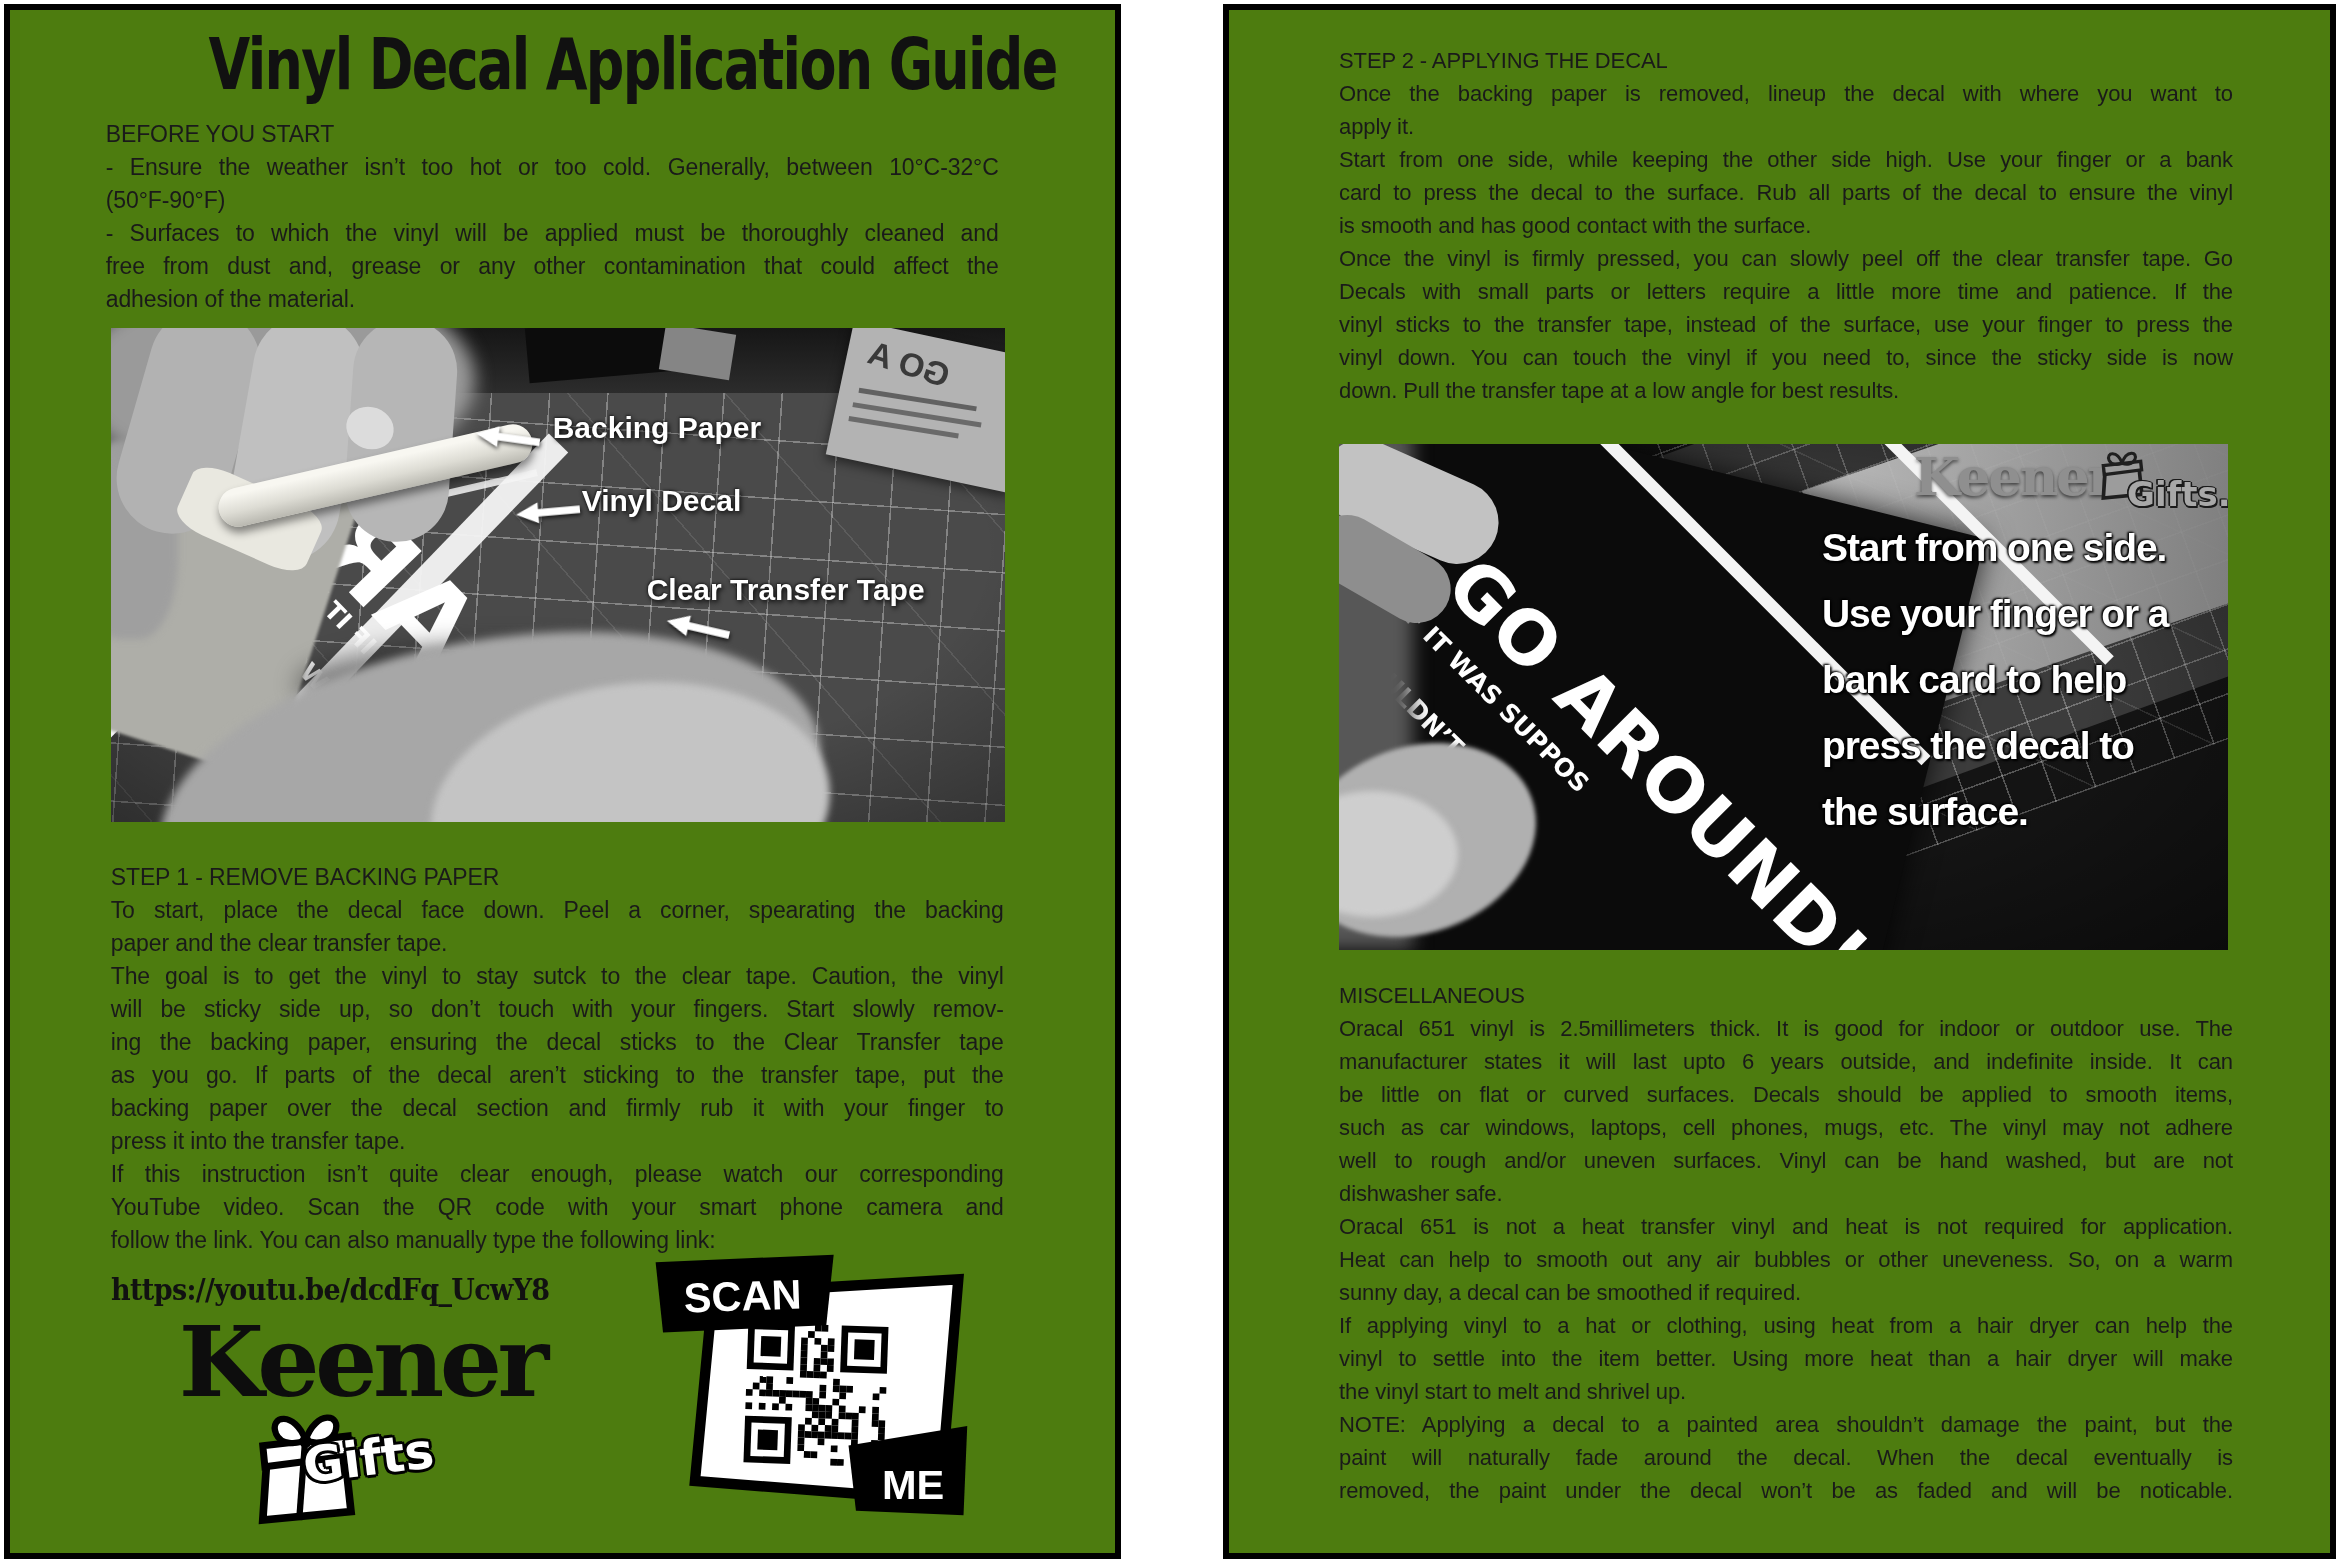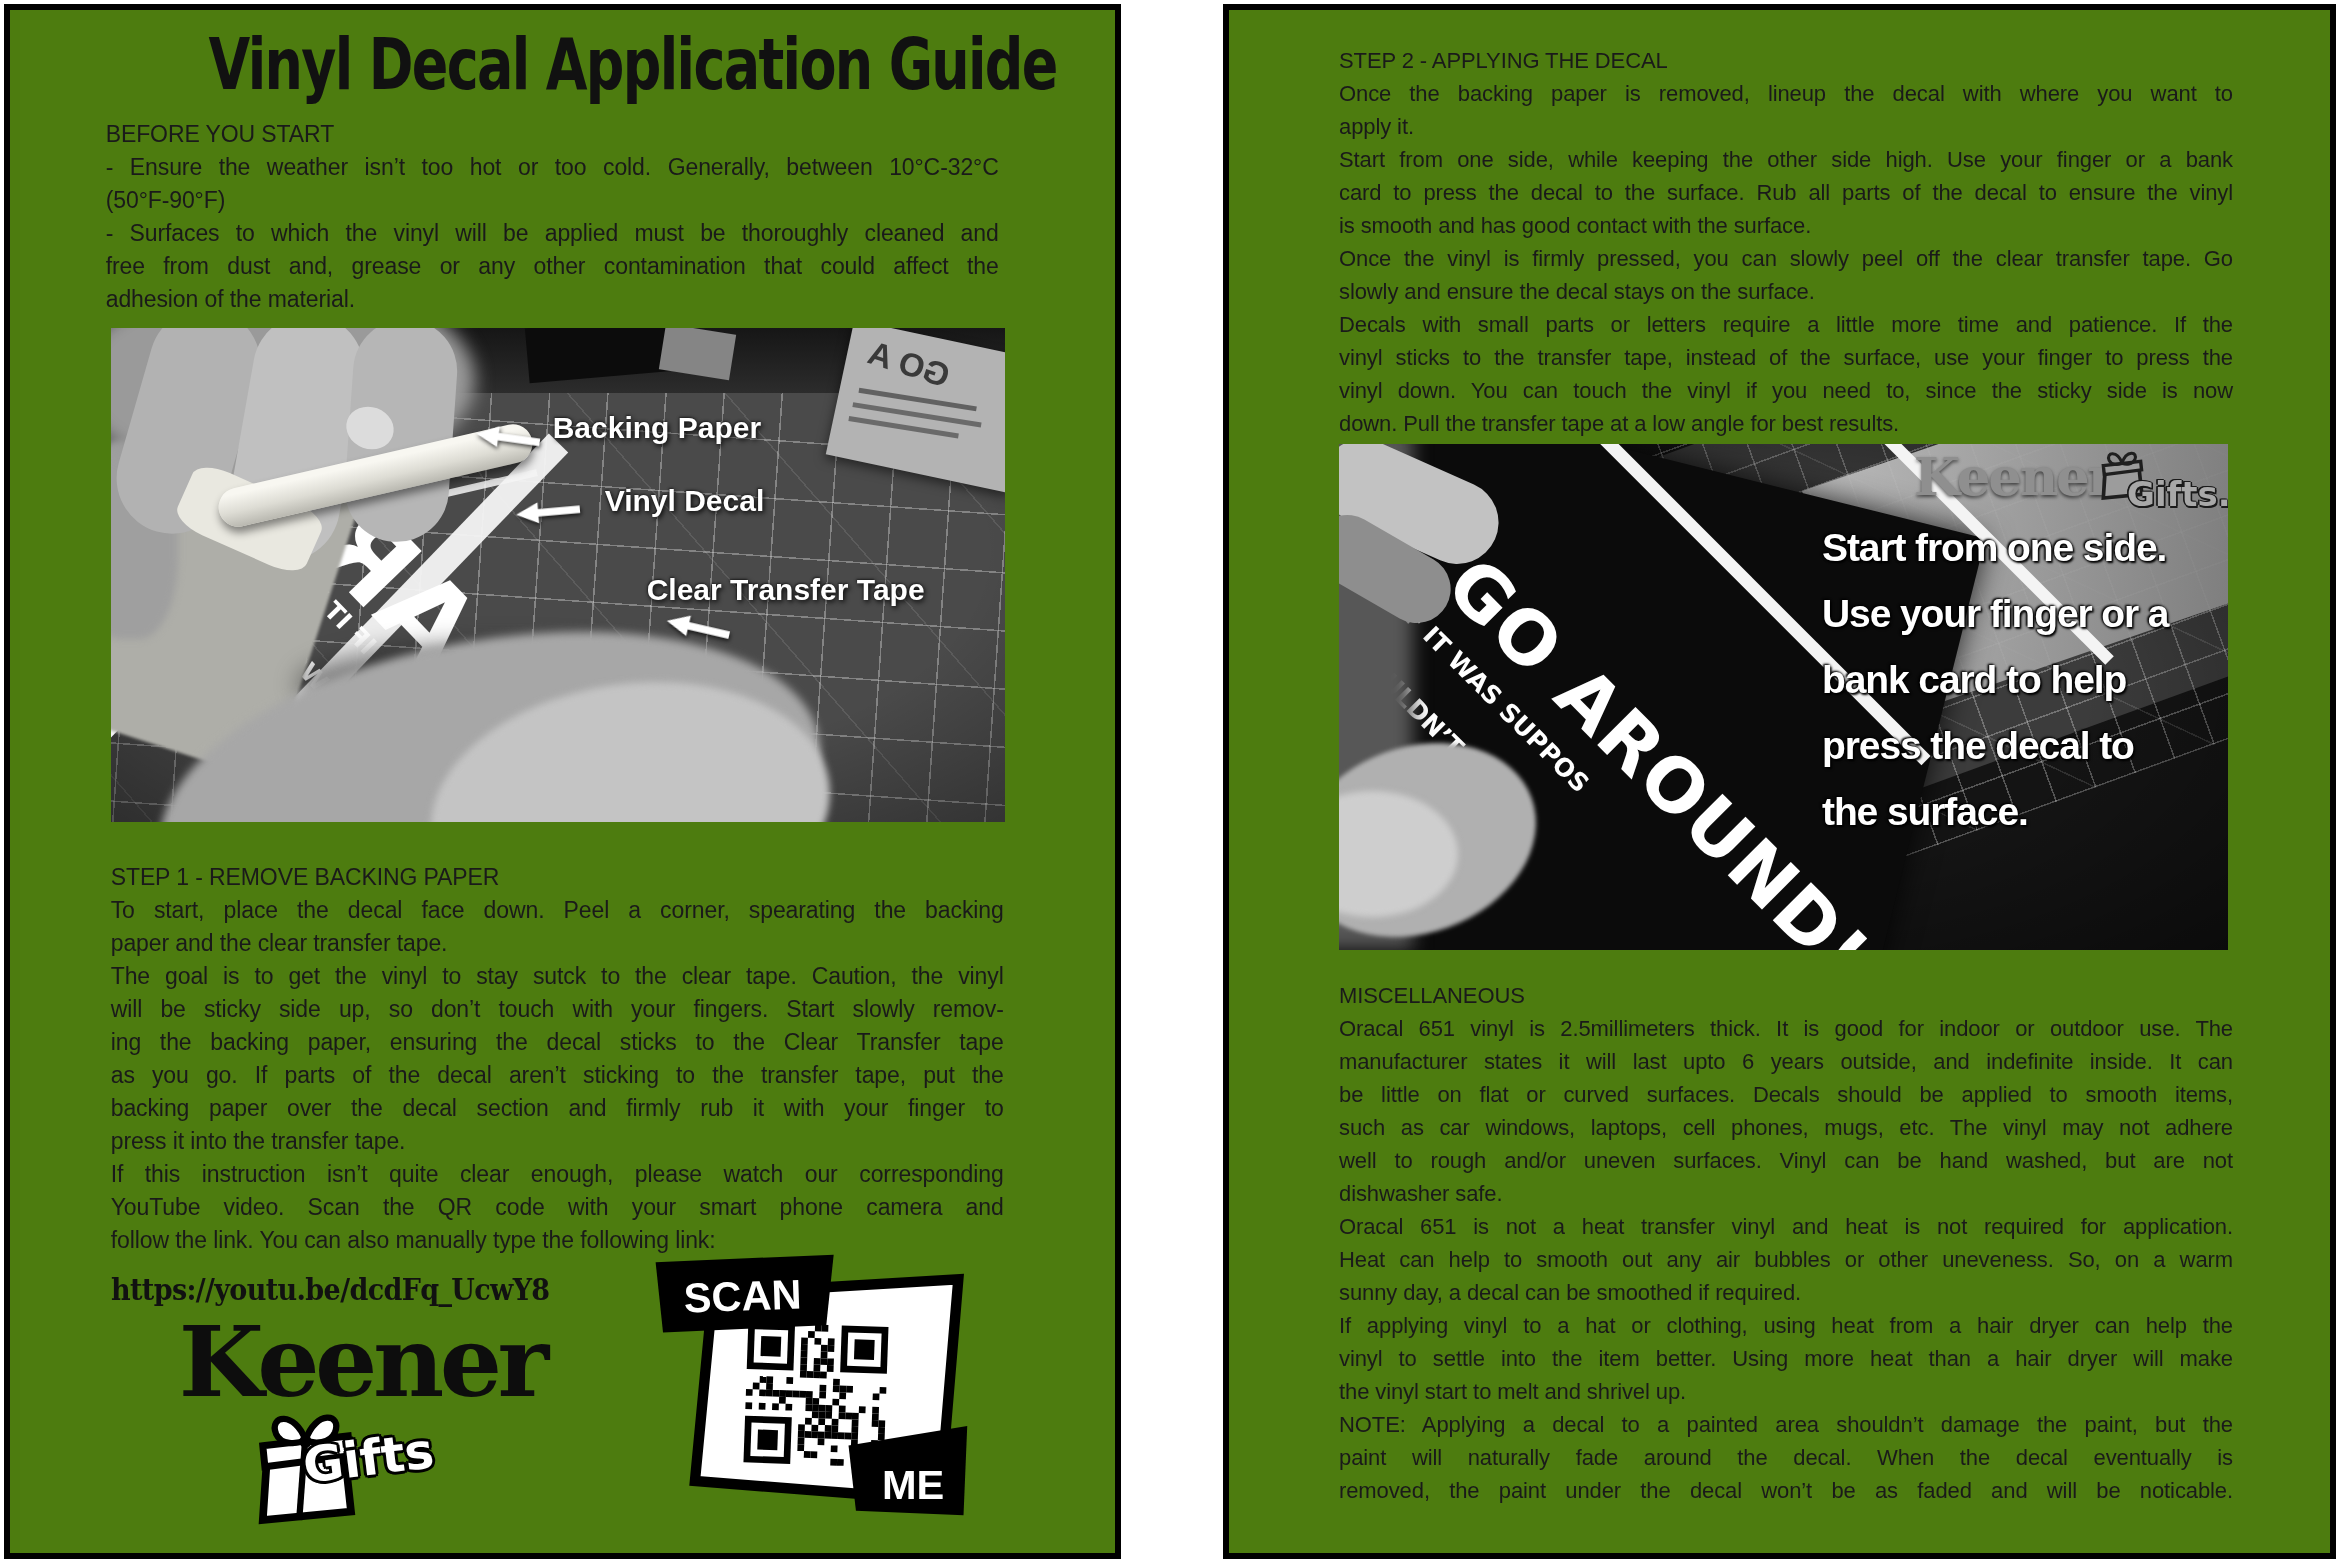--- a/index.html
+++ b/index.html
@@ -110,21 +110,21 @@
       <div class="abs" style="left:68px;top:157px;width:141px;height:68px;background:#e9e8e0;border-radius:24%;transform:rotate(24deg);z-index:8;"></div>
 
       <div class="blob" style="left:186px;top:315px;width:416px;height:82px;background:#1f1f1f;filter:blur(12px);opacity:.55;z-index:9;"></div>
       <div class="blob" style="left:45px;top:312px;width:668px;height:312px;background:#a7a7a7;filter:blur(4.5px);transform:rotate(-10deg);z-index:10;"></div>
       <div class="blob" style="left:319px;top:356px;width:401px;height:252px;background:#c4c4c4;filter:blur(3.7px);transform:rotate(-8deg);z-index:10;"></div>
 
       <div class="photo-label" style="left:442px;top:83px;">Backing Paper</div>
       <svg class="arrow" style="left:365px;top:98px;transform:rotate(8deg);" width="64" height="24" viewBox="0 0 86 32">
         <polygon points="0,16 30,2 30,11 86,11 86,21 30,21 30,30" fill="#fff"></polygon>
         </svg>
-      <div class="photo-label" style="left:494px;top:156px;">Vinyl Decal</div>
+      <div class="photo-label" style="left:471px;top:156px;">Vinyl Decal</div>
       <svg class="arrow" style="left:405px;top:172px;transform:rotate(-5deg);" width="64" height="24" viewBox="0 0 86 32">
         <polygon points="0,16 30,2 30,11 86,11 86,21 30,21 30,30" fill="#fff"></polygon>
         </svg>
       <div class="photo-label" style="left:536px;top:245px;">Clear Transfer Tape</div>
       <svg class="arrow" style="left:555px;top:288px;transform:rotate(13deg);" width="64" height="24" viewBox="0 0 86 32">
         <polygon points="0,16 30,2 30,11 86,11 86,21 30,21 30,30" fill="#fff"></polygon>
         </svg>
 
       <div class="vignette"></div>
     </div>
@@ -286,21 +286,20 @@
   <div class="page" id="page-right">
 
     <div class="abs tcol right" style="left:110px;top:34px;width:894px;">
         <div class="ln">STEP 2 - APPLYING THE DECAL</div>
         <div class="ln j">Once the backing paper is removed, lineup the decal with where you want to</div>
         <div class="ln">apply it.</div>
         <div class="ln j">Start from one side, while keeping the other side high. Use your finger or a bank</div>
         <div class="ln j">card to press the decal to the surface. Rub all parts of the decal to ensure the vinyl</div>
         <div class="ln">is smooth and has good contact with the surface.</div>
         <div class="ln j">Once the vinyl is firmly pressed, you can slowly peel off the clear transfer tape. Go</div>
-        <div class="ln">slowly and ensure the decal stays on the surface.</div>
         <div class="ln j">Decals with small parts or letters require a little more time and patience.  If the</div>
         <div class="ln j">vinyl sticks to the transfer tape, instead of the surface, use your finger to press the</div>
         <div class="ln j">vinyl down. You can touch the vinyl if you need to, since the sticky side is now</div>
         <div class="ln">down. Pull the transfer tape at a low angle for best results.</div>
       </div>
 
     <div class="photo" style="left:110px;top:434px;width:889px;height:506px;background:#141414;">
 
       <div class="mat" style="left:349px;top:-97px;width:616px;height:401px;background:#3c3c3c;transform:rotate(-20deg);">
         <div class="gridlines" style="background-image:

